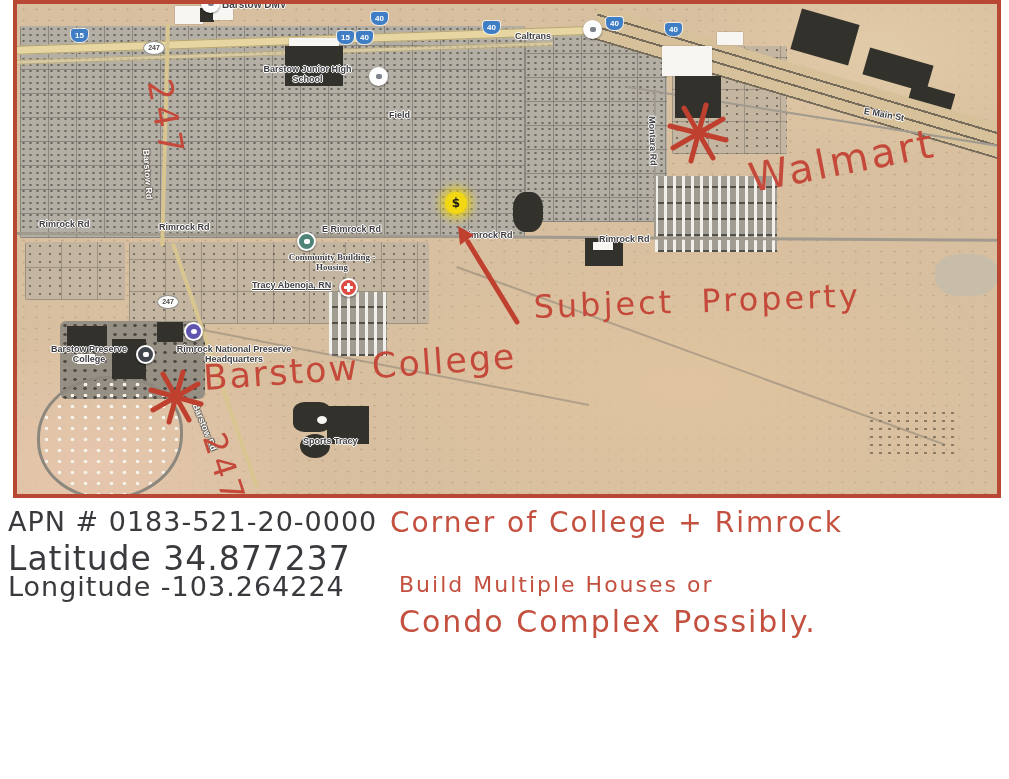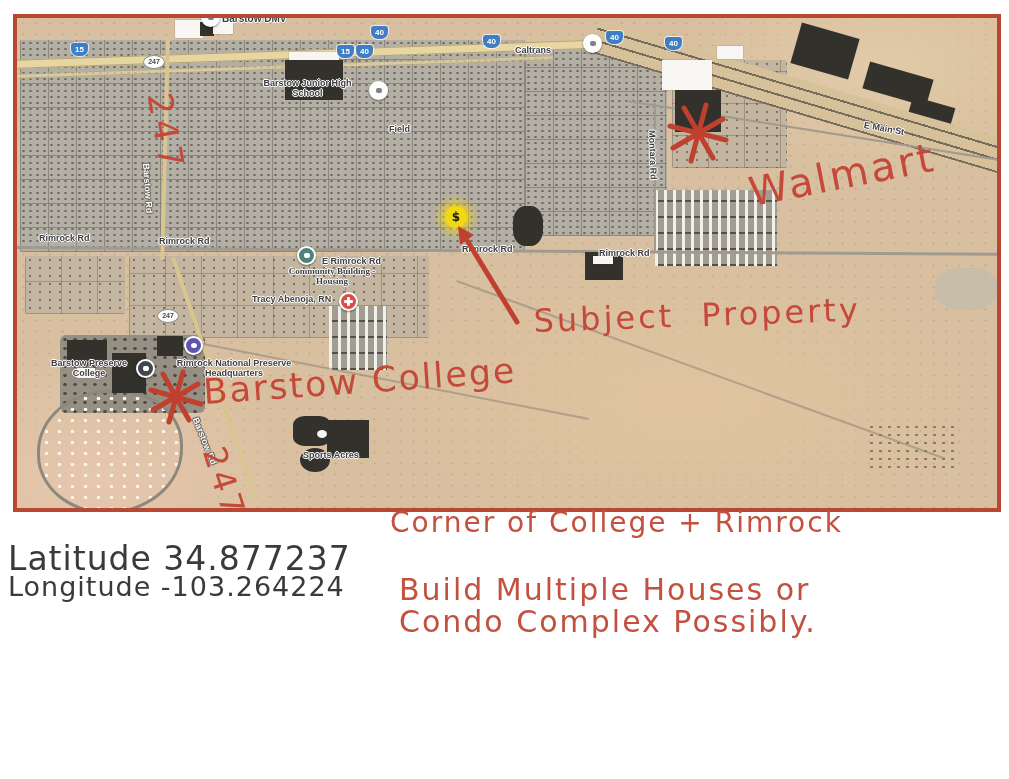--- a/index.html
+++ b/index.html
@@ -1,20 +1,20 @@
 <!DOCTYPE html>
 <html><head>
 <meta charset="utf-8">
 <style>
   html,body{margin:0;padding:0;background:#fff;}
   .page{position:relative;width:1009px;height:779px;background:#ffffff;overflow:hidden;
         font-family:"Liberation Sans",sans-serif;}
 
   
-  .map{position:absolute;left:13px;top:14px;width:980px;height:490px;
+  .map{position:absolute;left:13px;top:0;width:980px;height:490px;
        border:4px solid #b84733;overflow:hidden;
        background-color:#d8bf9f;
        background-image:
          radial-gradient(ellipse 300px 160px at 88% 10%, #e2cba8 0%, rgba(227,203,168,0) 70%),
          radial-gradient(ellipse 460px 220px at 68% 78%, #e0c49f 0%, rgba(224,196,159,0) 70%),
          radial-gradient(ellipse 320px 200px at 8% 94%, #e7c7ae 0%, rgba(231,199,174,0) 70%),
          radial-gradient(rgba(95,85,62,.16) 1px, transparent 1.4px);
        background-size:auto,auto,auto,13px 11px;}
 
   
@@ -150,30 +150,30 @@
 
     <div class="lbl" style="left:205px;top:-4px;font-size:10px;">Barstow DMV</div>
     <div class="lbl" style="left:498px;top:27px;">Caltrans</div>
     <div class="lbl wrap" style="left:243px;top:60px;width:95px;">Barstow Junior High School</div>
     <div class="lbl" style="left:372px;top:106px;">Field</div>
     <div class="lbl" style="left:848px;top:102px;transform:rotate(10deg);">E Main St</div>
     <div class="lbl" style="left:640px;top:112px;transform:rotate(88deg);">Montara Rd</div>
     <div class="lbl" style="left:-6px;top:214px;">d</div>
     <div class="lbl" style="left:22px;top:215px;">Rimrock Rd</div>
     <div class="lbl" style="left:142px;top:218px;">Rimrock Rd</div>
-    <div class="lbl" style="left:305px;top:220px;margin-top:18px;">E Rimrock Rd</div>
+    <div class="lbl" style="left:305px;top:220px;">E Rimrock Rd</div>
     <div class="lbl" style="left:445px;top:226px;">Rimrock Rd</div>
     <div class="lbl" style="left:582px;top:230px;">Rimrock Rd</div>
     <div class="lbl wrap" style="left:260px;top:248px;width:110px;font-family:Liberation Serif, serif;">Community Building - Housing</div>
-    <div class="lbl" style="left:235px;top:276px;">Tracy Abenoja, RN</div>
+    <div class="lbl" style="left:235px;top:276px;text-decoration:underline;">Tracy Abenoja, RN</div>
     <div class="lbl wrap" style="left:22px;top:340px;width:100px;">Barstow Preserve College</div>
     <div class="lbl wrap" style="left:152px;top:340px;width:130px;">Rimrock National Preserve Headquarters</div>
     <div class="lbl onroad" style="left:134px;top:145px;transform:rotate(86deg);">Barstow Rd</div>
     <div class="lbl onroad" style="left:183px;top:398px;transform:rotate(68deg);">Barstow Rd</div>
-    <div class="lbl" style="left:286px;top:432px;">Sports Acres</div>
+    <div class="lbl" style="left:286px;top:432px;">Sports Tracy</div>
 
     <div class="poi white" style="left:184px;top:-10px;">
         <span class="dot"></span>
       </div>
     <div class="poi white" style="left:566px;top:16px;">
         <span class="dot"></span>
       </div>
     <div class="poi white" style="left:352px;top:63px;">
         <span class="dot"></span>
       </div>
@@ -203,25 +203,26 @@
 
     <div class="marker" style="left:428px;top:188px;">$</div>
 
     <div class="hw" style="left:162px;top:72px;font-size:34px;letter-spacing:5px;transform:rotate(80deg);">247</div>
     <div class="hw" style="left:728px;top:152px;font-size:40px;letter-spacing:3px;transform:rotate(-11deg);">Walmart</div>
     <div class="hw" style="left:516px;top:284px;font-size:32px;letter-spacing:3px;word-spacing:14px;transform:rotate(-2deg);">Subject Property</div>
     <div class="hw" style="left:185px;top:354px;font-size:35px;letter-spacing:2px;transform:rotate(-4deg);">Barstow College</div>
     <div class="hw" style="left:214px;top:424px;font-size:32px;letter-spacing:4px;transform:rotate(72deg);">247</div>
   </div>
 
+  <div class="note-black" style="left:8px;top:506px;font-size:27px;">APN # 0183-521-20-0000</div>
   <div class="note-black" style="left:8px;top:539px;font-size:33px;">Latitude 34.877237</div>
   <div class="note-black" style="left:8px;top:571px;font-size:27px;">Longitude -103.264224</div>
 
   <div class="note-red" style="left:390px;top:506px;font-size:28px;">Corner of College + Rimrock</div>
-  <div class="note-red" style="left:399px;top:572px;font-size:30px;">Build Multiple Houses or</div>
+  <div class="note-red" style="left:399px;top:572px;font-size:22px;">Build Multiple Houses or</div>
   <div class="note-red" style="left:399px;top:604px;font-size:30px;">Condo Complex Possibly.</div>
 
   <svg class="overlay" viewBox="0 0 1009 779">
     <g stroke="#c0402f" stroke-width="5" stroke-linecap="round">
       <line x1="517" y1="322" x2="468" y2="242"></line>
       <polygon points="458,226 474,235 460,245" fill="#c0402f" stroke="none"></polygon>
     </g>
     <g stroke="#c0402f" stroke-width="5" stroke-linecap="round">
       <line x1="670" y1="126" x2="726" y2="140"></line>
       <line x1="684" y1="108" x2="713" y2="158"></line>

